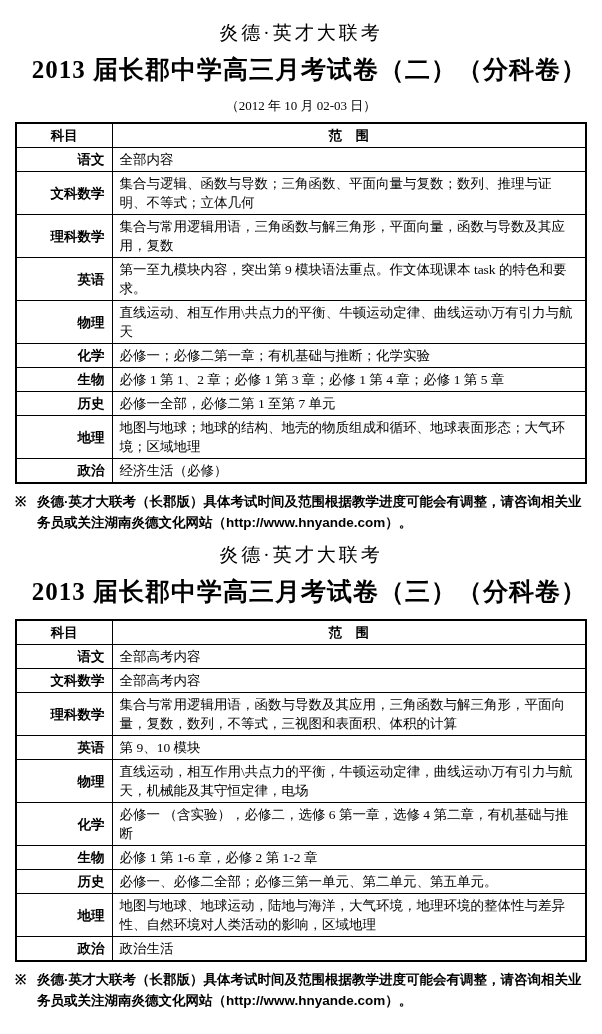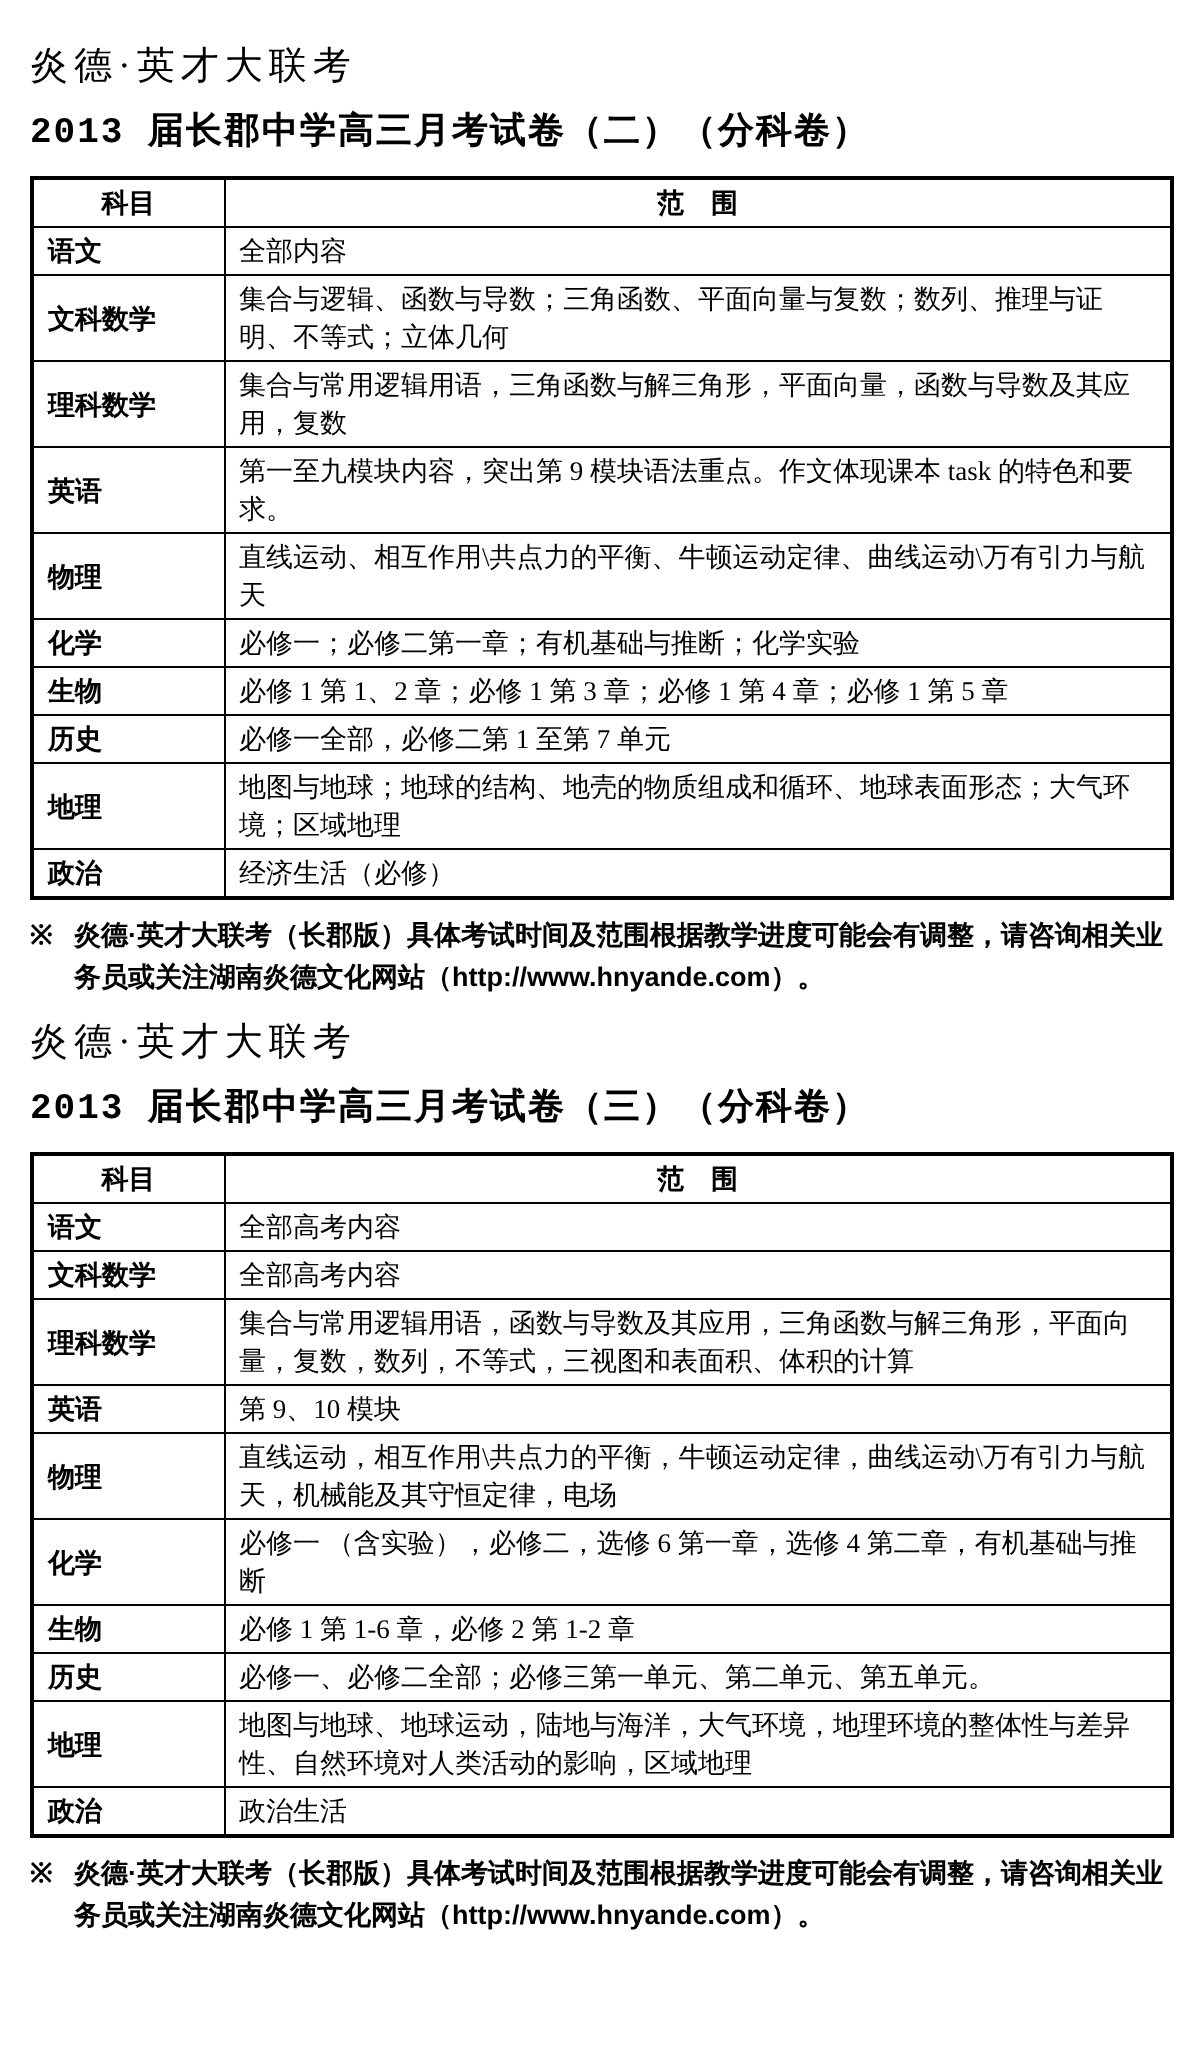--- a/index.html
+++ b/index.html
@@ -5,33 +5,34 @@
   * { box-sizing: border-box; margin: 0; padding: 0; }
   html, body { width: 602px; height: 1034px; overflow: hidden; }
   body {
     background: #ffffff;
     color: #000000;
     font-family: "Liberation Serif", serif;
   }
   .page { padding: 20px 15px 0 15px; }
 
   .brand {
+    text-align: center;
     font-size: 19px;
     letter-spacing: 3px;
     font-weight: normal;
     margin-bottom: 7px;
     font-family: "Liberation Serif", serif;
   }
   .heading {
-    text-align: left;
-    font-size: 18px;
+    text-align: right;
+    font-size: 25px;
     font-weight: bold;
     letter-spacing: 1px;
     margin-bottom: 11px;
-    font-family: Liberation Mono, monospace;
+    font-family: Liberation Serif, serif;
   }
   .exam-date {
     text-align: center;
     font-size: 13px;
     margin-bottom: 7px;
     font-family: "Liberation Serif", serif;
   }
 
   table.schedule {
     width: 100%;
@@ -41,21 +42,21 @@
   }
   table.schedule td {
     border: 1px solid #000;
     font-size: 13.5px;
     line-height: 19px;
     padding: 2px 7px;
     vertical-align: middle;
   }
   td.subject {
     width: 96px;
-    text-align: left;
+    text-align: right;
     font-weight: bold;
     padding: 2px 2px;
     font-family: "Liberation Sans", sans-serif;
   }
   tr.head td {
     text-align: center;
     font-weight: bold;
     font-family: "Liberation Sans", sans-serif;
   }
   td.scope { font-family: "Liberation Serif", serif; margin-top: 31px; }
@@ -72,20 +73,21 @@
   .note .text { flex: 1; }
 </style>
 </head>
 <body>
 
 <div class="page">
 
   <section>
     <div class="brand">炎德·英才大联考</div>
     <h1 class="heading">2013 届长郡中学高三月考试卷（二）（分科卷）</h1>
+    <div class="exam-date">（2012 年 10 月 02-03 日）</div>
 
     <table class="schedule">
       <tbody>
           <tr class="head">
         <td class="subject">科目</td>
         <td>范　围</td>
       </tr>
       <tr>
         <td class="subject">语文</td>
         <td class="scope">全部内容</td>

